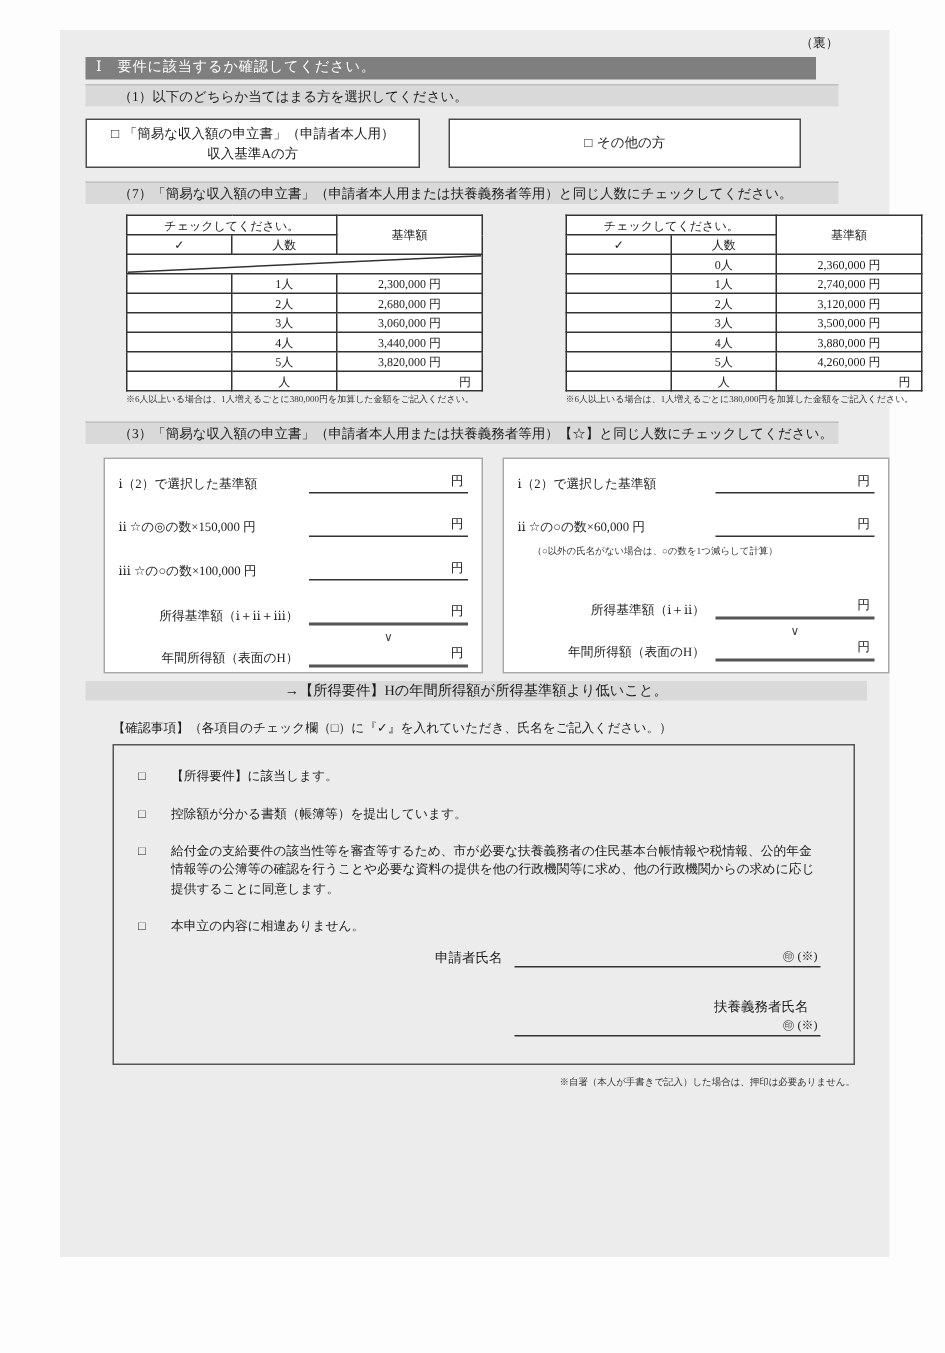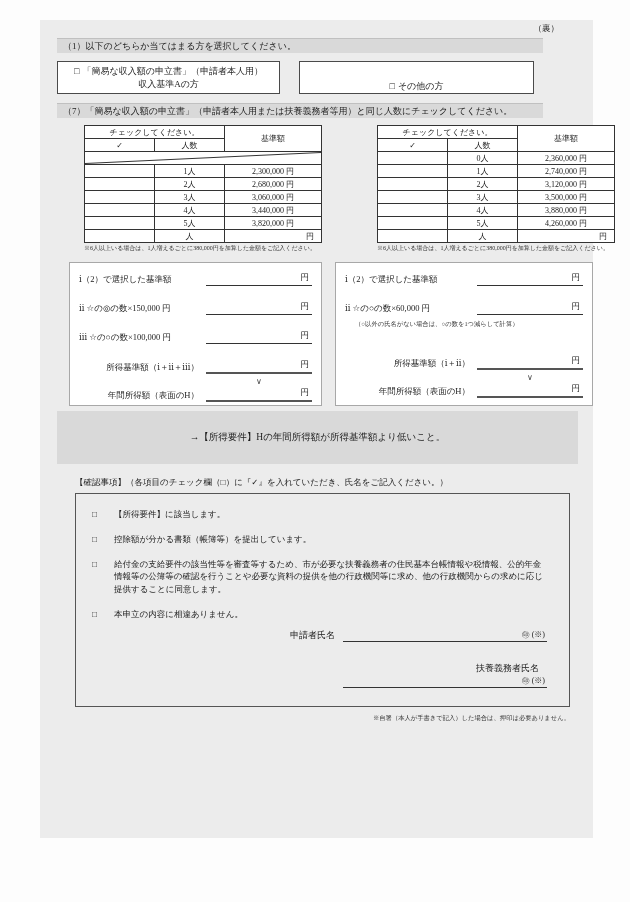--- a/index.html
+++ b/index.html
@@ -1,27 +1,27 @@
 <!DOCTYPE html>
 <html><head>
 <meta charset="utf-8">
 <style>
   html,body{margin:0;padding:0;}
   body{width:630px;height:902px;background:#fdfdfd;font-family:"Liberation Serif","DejaVu Serif",serif;color:#1c1c1c;position:relative;overflow:hidden;}
   .page{position:absolute;left:40px;top:20px;width:553px;height:818px;background:#ececec;box-sizing:border-box;padding:3px 0 0 17px;}
   .side-label{text-align:right;font-size:8.5px;padding-right:34px;height:12px;}
   .dark-bar{width:480px;height:15px;background:#7f7f7f;color:#ffffff;font-size:9.5px;line-height:15px;padding-left:7px;margin-top:3px;letter-spacing:.5px;}
-  .gray-bar{width:480px;background:#d9d9d9;font-size:9px;line-height:14px;padding-left:6px;border-top:1px solid #c0c0c0;}
+  .gray-bar{width:480px;background:#d9d9d9;font-size:9px;line-height:14px;padding-left:22px;border-top:1px solid #c0c0c0;}
   .bar-1{margin-top:3px;}
   .bar-2{margin-top:9px;}
   .bar-3{margin-top:10px;}
   .options{display:flex;margin-top:8px;}
   .option-box{background:#ffffff;border:1px solid #4a4a4a;height:33px;box-sizing:border-box;font-size:9px;display:flex;flex-direction:column;justify-content:center;text-align:center;}
   .option-a{width:223px;}
-  .option-b{width:235px;margin-left:19px;justify-content:flex-end;}
+  .option-b{width:235px;margin-left:19px;}
   .opt-line{line-height:13px;}
   .cb{margin-right:3px;}
   .tables{display:flex;margin-top:7px;}
   .table-wrap{width:238px;padding-left:27px;}
   .table-wrap.tright{margin-left:28px;}
   table{border-collapse:collapse;width:238px;font-size:8px;table-layout:fixed;background:#ffffff;}
   td{border:1px solid #333333;height:12px;padding:0 2px;text-align:center;overflow:hidden;white-space:nowrap;}
   .col-check{width:16px;}
   .col-people{width:122px;}
   .col-amount{width:92px;}
@@ -35,40 +35,41 @@
   .calc-row{display:flex;align-items:flex-end;font-size:8.5px;margin-bottom:15px;}
   .calc-row.tight{margin-bottom:2px;}
   .calc-label{flex:1;white-space:nowrap;}
   .calc-label.ralign{text-align:right;padding-right:7px;}
   .calc-line{width:106px;border-bottom:1px solid #333;text-align:right;padding:0 3px 1px 0;box-sizing:border-box;}
   .calc-line.heavy{border-bottom:2.5px solid #555;}
   .lt-row{display:flex;font-size:8px;color:#444;height:11px;line-height:11px;}
   .lt-spacer{flex:1;}
   .lt-sym{width:106px;text-align:center;}
   .panel-note{font-size:6.3px;color:#333;margin:-11px 0 12px 10px;white-space:nowrap;}
-  .result-band{width:521px;background:#d9d9d9;text-align:center;font-size:9.5px;padding:20px 0;margin-top:5px;}
+  .result-band{width:521px;background:#d9d9d9;text-align:center;font-size:9.5px;padding:0 0;margin-top:5px;}
   .confirm-title{font-size:8.5px;margin:13px 0 4px 18px;}
   .confirm-box{margin-left:18px;width:495px;border:1px solid #555;box-sizing:border-box;padding:14px 20px 10px 16px;}
   .check-item{display:flex;font-size:8.5px;margin-bottom:12px;line-height:1.5;}
   .check-item .box{width:22px;flex:none;}
   .check-item .txt{flex:1;}
   .date-row{font-size:9px;margin:2px 0 0 44px;}
   .name-row{display:flex;justify-content:flex-end;align-items:flex-end;font-size:9px;margin-top:-4px;margin-bottom:20px;padding-right:2px;}
   .name-row.last{margin-top:14px;margin-bottom:8px;flex-direction:column;}
   .name-label{margin-right:8px;white-space:nowrap;}
   .name-line{width:202px;border-bottom:1px solid #333;text-align:right;font-size:8px;padding:0 2px 1px 0;}
   .page-footnote{width:513px;text-align:right;font-size:6.3px;color:#333;margin-top:7px;}
 </style>
 </head>
 <body>
 
 <div class="page">
 
   <div class="side-label">（裏）</div>
 
+  <div class="dark-bar">Ⅰ　要件に該当するか確認してください。</div>
 
   <div class="gray-bar bar-1">（1）以下のどちらか当てはまる方を選択してください。</div>
 
   <div class="options">
     <div class="option-box option-a">
       <div class="opt-line">
         <span class="cb">□</span><span>「簡易な収入額の申立書」（申請者本人用）</span>
       </div>
       <div class="opt-line">収入基準Aの方</div>
     </div>
@@ -181,20 +182,21 @@
           <td class="col-check"></td>
           <td>人</td>
           <td style="text-align:right;padding-right:7px;">円</td>
         </tr>
       </tbody>
         </table>
       <div class="tfoot">※6人以上いる場合は、1人増えるごとに380,000円を加算した金額をご記入ください。</div>
     </div>
   </div>
 
+  <div class="gray-bar bar-3">（3）「簡易な収入額の申立書」（申請者本人用または扶養義務者等用）【☆】と同じ人数にチェックしてください。</div>
 
   <div class="panels">
 
     <div class="panel panel-left">
       <div class="calc-row">
         <span class="calc-label">ⅰ（2）で選択した基準額</span>
         <span class="calc-line"><span>円</span></span>
       </div>
       <div class="calc-row">
         <span class="calc-label">ⅱ ☆の◎の数×150,000 円</span>

